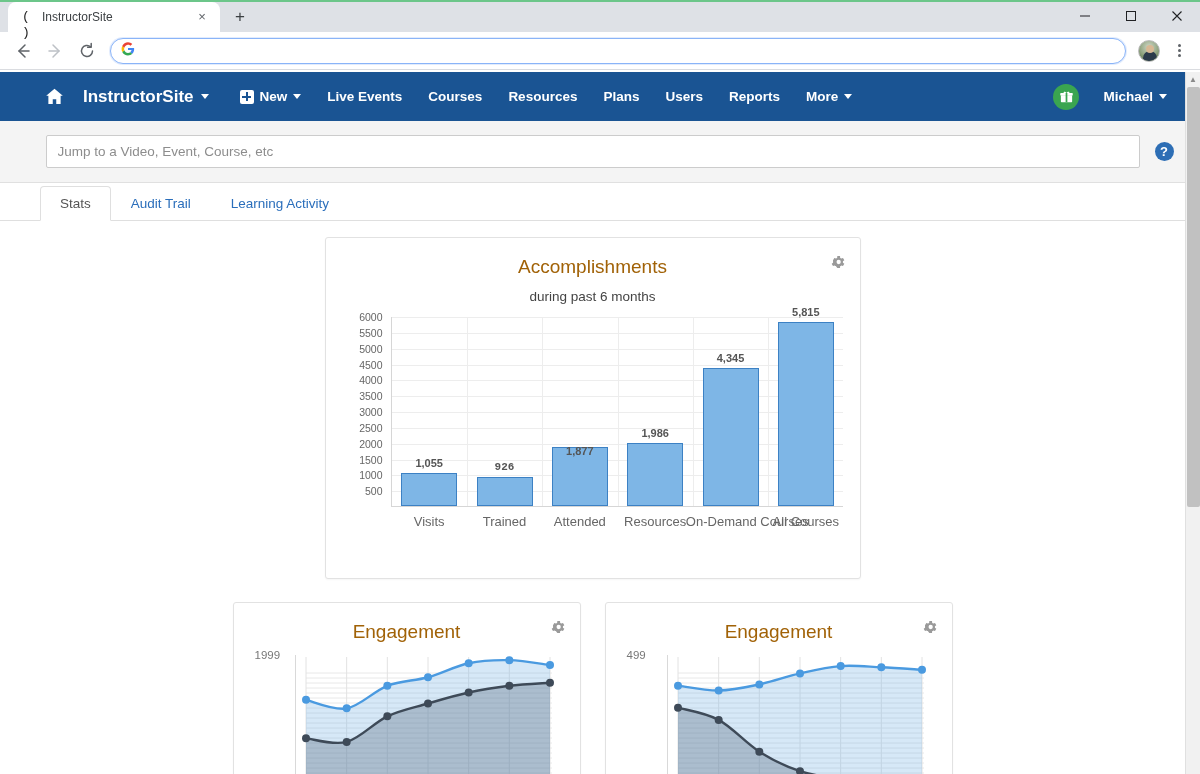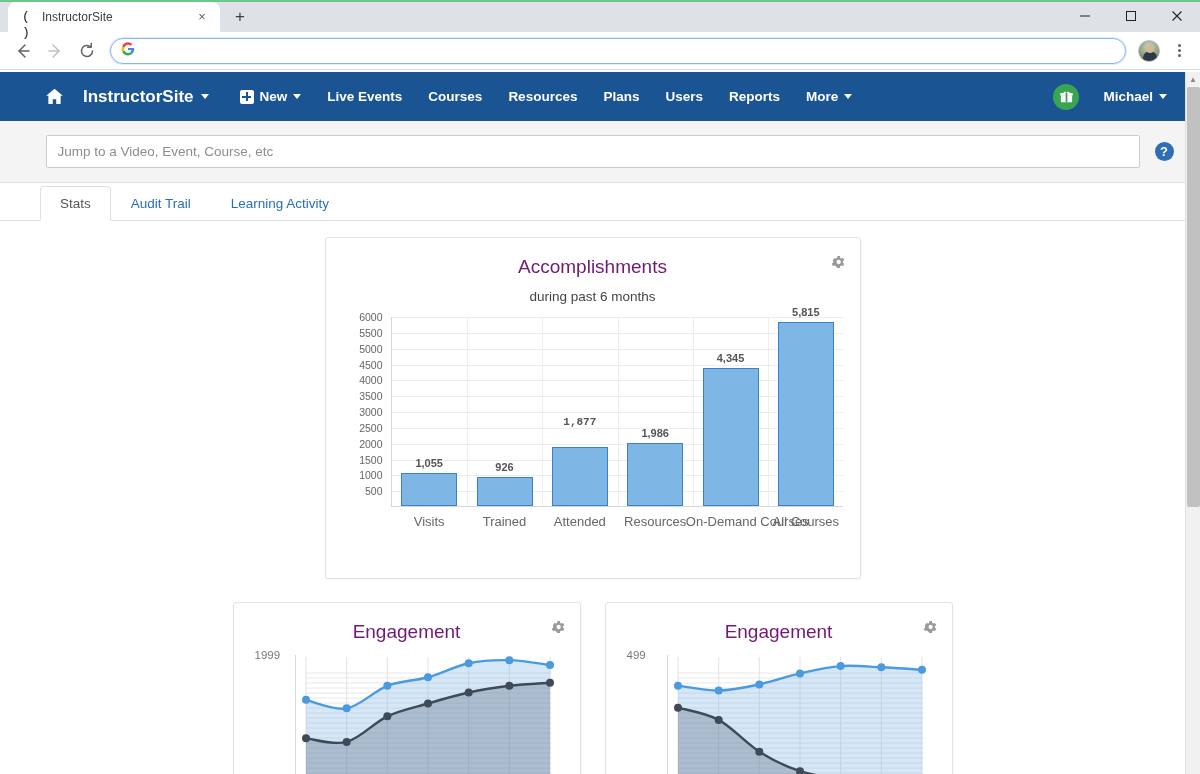--- a/index.html
+++ b/index.html
@@ -173,21 +173,21 @@
   }
 
   
   .cards-area { padding: 16px 0 0 0; }
   .card {
     background: #fff; border: 1px solid #e2e2e2; border-radius: 3px;
     box-shadow: 0 1px 2px rgba(0,0,0,.04);
     position: relative;
   }
   .card-title {
-    text-align: center; font-size: 19px; color: #701a75; font-weight: 400;
+    text-align: center; font-size: 19px; color: #a16207; font-weight: 400;
     padding-top: 18px;
   }
   .card-sub {
     text-align: center; font-size: 13.5px; color: #444; font-weight: 400;
     padding-top: 11px;
   }
   .gear {
     position: absolute; right: 14px; top: 16px;
     width: 16px; height: 16px; color: #999;
   }
@@ -440,25 +440,25 @@
                 <div class="gridline" style="top: 63.3333px;"></div>
                 <div class="gridline" style="top: 47.5px;"></div>
                 <div class="gridline" style="top: 31.6667px;"></div>
                 <div class="gridline" style="top: 15.8333px;"></div>
                 <div class="gridline" style="top: 0px;"></div>
                 <div class="bar" style="left: 9.66667px; width: 56px; height: 33.4083px; background: rgb(126, 182, 230); border-color: rgb(60, 129, 196);"></div>
                 <div class="bar-label" style="left: 37.6667px; top: 139.592px;">1,055</div>
                 <div class="x-label" style="left: 37.6667px; top: 197px; width: 89.3333px; margin-left: 0px;">Visits</div>
                 <div class="vline" style="left: 75.3333px;"></div>
                 <div class="bar" style="left: 85px; width: 56px; height: 29.3233px; background: rgb(126, 182, 230); border-color: rgb(60, 129, 196);"></div>
-                <div class="bar-label" style="left: 113px; top: 143.677px;">926</div>
+                <div class="bar-label" style="left: 113px; top: 143.677px; font-family: Liberation Mono, monospace;">926</div>
                 <div class="x-label" style="left: 113px; top: 197px; width: 89.3333px; margin-left: 0px;">Trained</div>
                 <div class="vline" style="left: 150.667px;"></div>
                 <div class="bar" style="left: 160.333px; width: 56px; height: 59.4383px; background: rgb(126, 182, 230); border-color: rgb(60, 129, 196);"></div>
-                <div class="bar-label" style="left: 188.333px; top: 99px; font-family: Liberation Mono, monospace;">1,877</div>
+                <div class="bar-label" style="left: 188.333px; top: 128px;">1,877</div>
                 <div class="x-label" style="left: 188.333px; top: 197px; width: 89.3333px; margin-left: 0px;">Attended</div>
                 <div class="vline" style="left: 226px;"></div>
                 <div class="bar" style="left: 235.667px; width: 56px; height: 62.89px; background: rgb(126, 182, 230); border-color: rgb(60, 129, 196);"></div>
                 <div class="bar-label" style="left: 263.667px; top: 110.11px;">1,986</div>
                 <div class="x-label" style="left: 263.667px; top: 197px; width: 89.3333px; margin-left: 0px;">Resources</div>
                 <div class="vline" style="left: 301.333px;"></div>
                 <div class="bar" style="left: 311px; width: 56px; height: 137.592px; background: rgb(126, 182, 230); border-color: rgb(60, 129, 196);"></div>
                 <div class="bar-label" style="left: 339px; top: 35.4083px;">4,345</div>
                 <div class="x-label" style="left: 339px; top: 197px; width: 89.3333px; margin-left: 0px;">On-Demand Courses</div>
                 <div class="vline" style="left: 376.667px;"></div>

